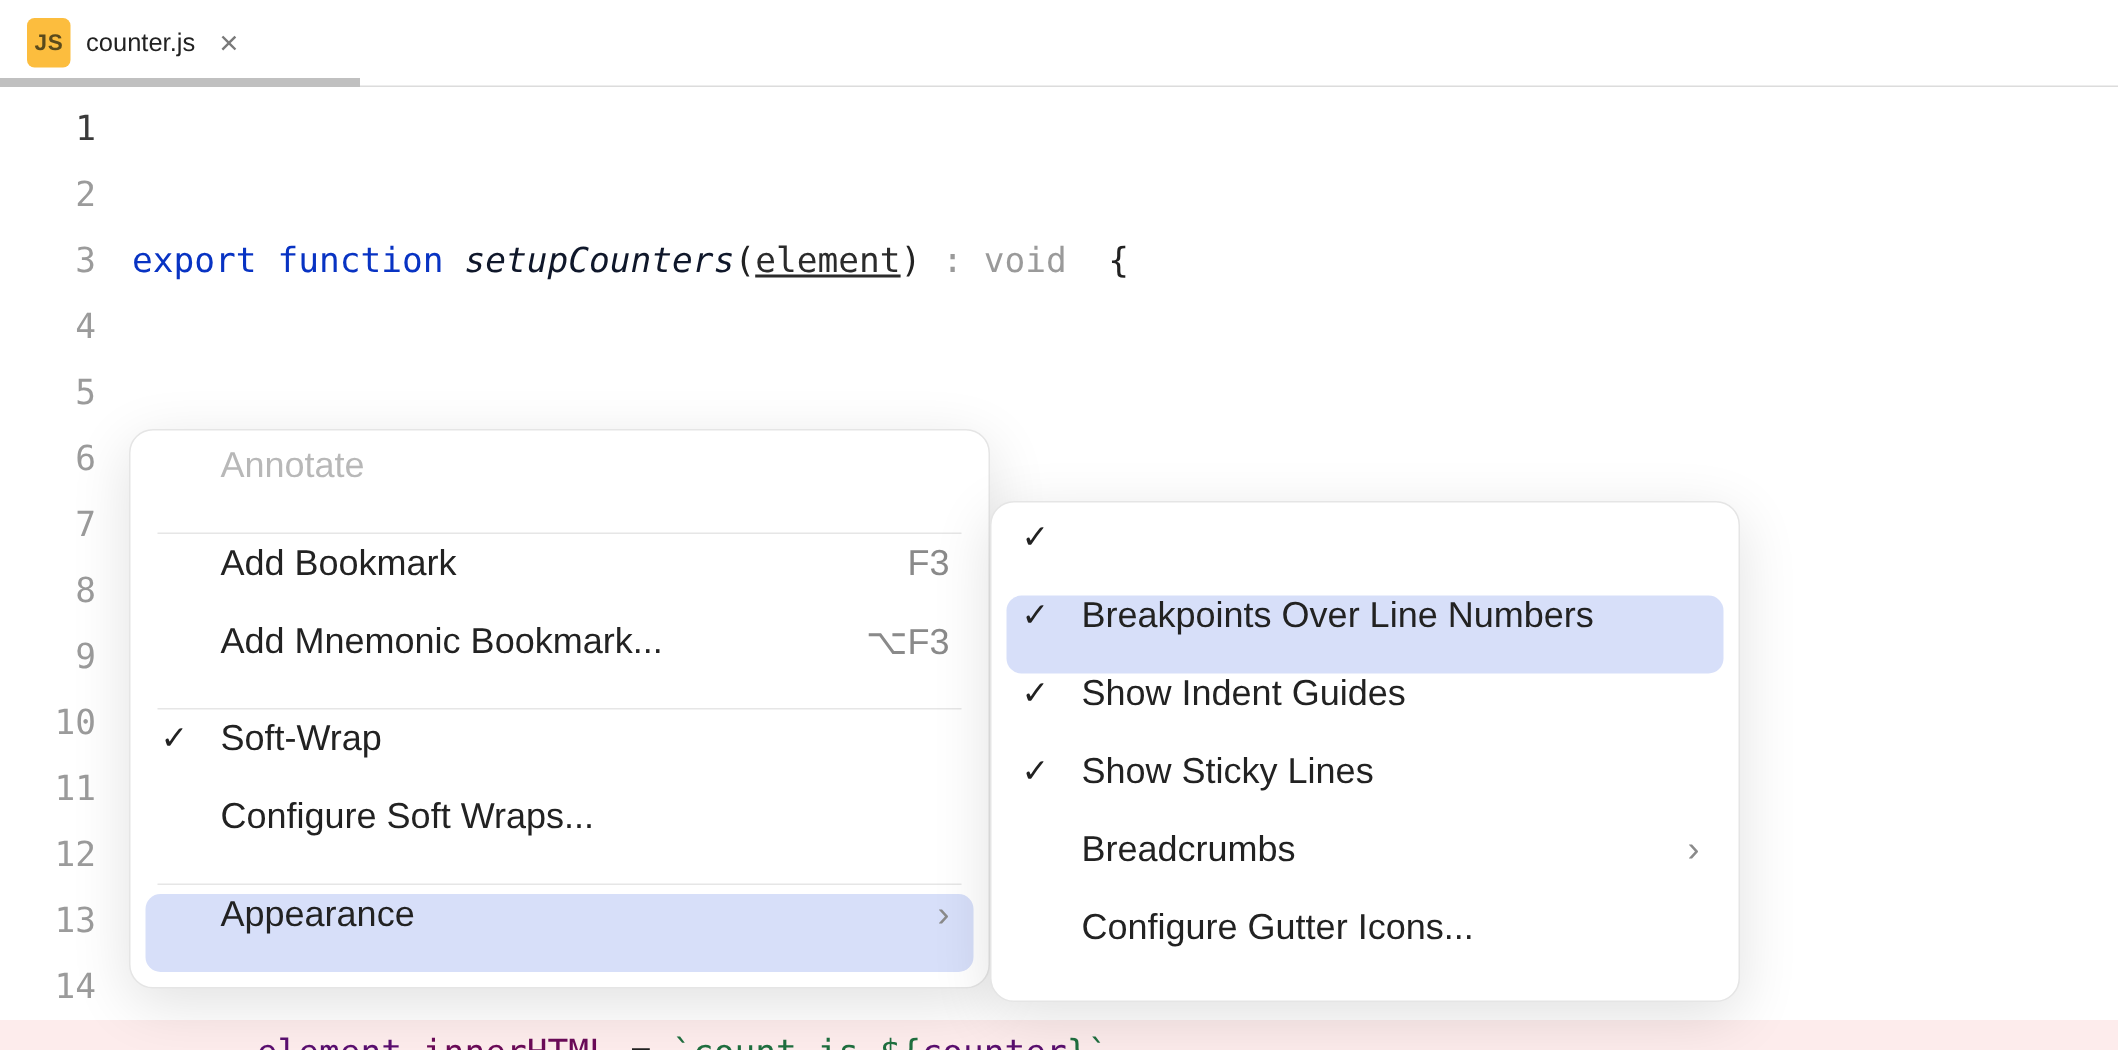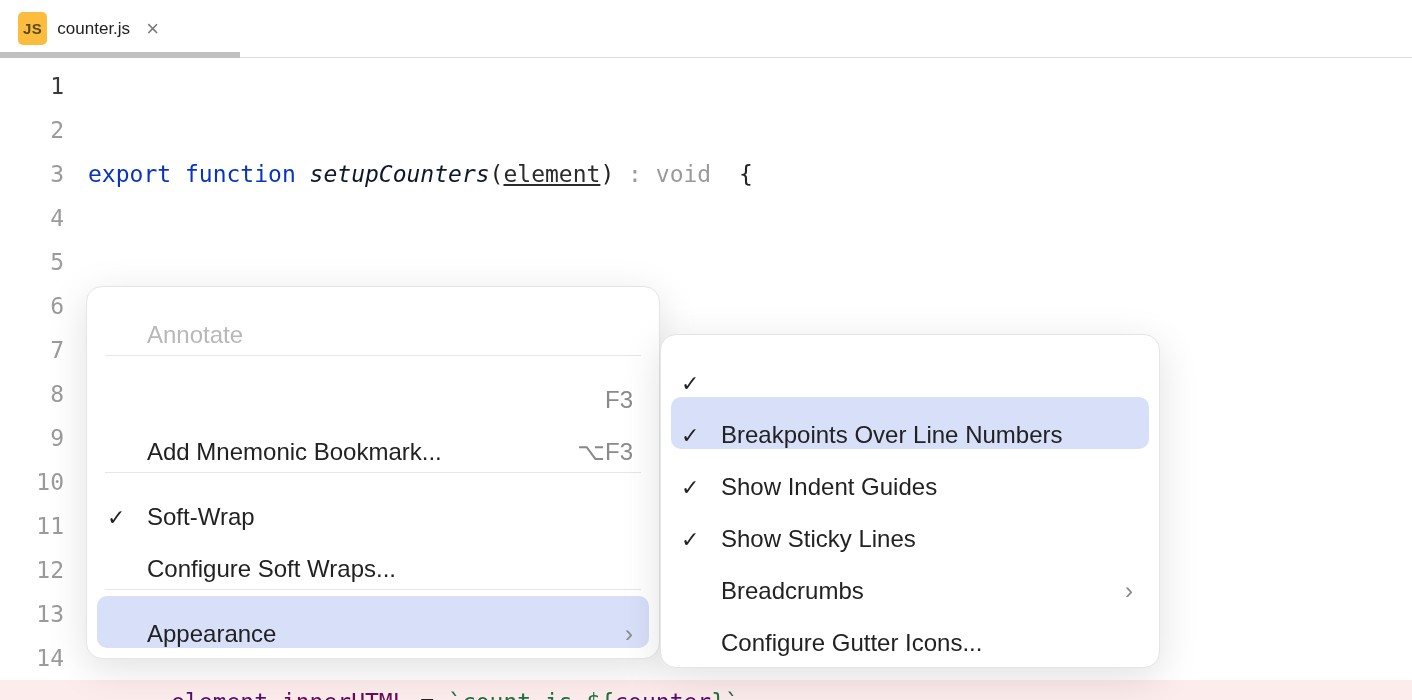--- a/index.html
+++ b/index.html
@@ -31,21 +31,21 @@
   .type-anno { color: #9a9a9a; }
   .ident-ref { color: #5a0f6f; }
   .ident-refu { color: #5a0f6f; text-decoration: underline; }
   .mem { color: #6b0b58; }
   .str { color: #1f6f3f; }
   .num { color: #1a45d6; }
   .pale { opacity: 0.55; }
 
   
   .menu { position: absolute; background: #fff; border: 1px solid #e5e5e5; border-radius: 16px; box-shadow: 0 10px 40px rgba(0,0,0,0.12); padding: 10px 0; font-family: -apple-system, "Segoe UI", Helvetica, Arial, sans-serif; font-size: 24px; color: #222; }
-  .menu .item { display: flex; align-items: flex-end; height: 52px; padding: 0 22px 0 60px; position: relative; cursor: default; }
+  .menu .item { display: flex; align-items: flex-start; height: 52px; padding: 0 22px 0 60px; position: relative; cursor: default; }
   .menu .item.disabled { color: #b8b8b8; }
   .menu .item .check { position: absolute; left: 20px; font-size: 22px; color: #222; }
   .menu .item .shortcut { position: absolute; right: 26px; color: #8a8a8a; }
   .menu .item .chevron { position: absolute; right: 26px; color: #8a8a8a; }
   .menu .item.hi { background: #d7dff9; border-radius: 10px; margin: 0 10px; padding-left: 50px; padding-right: 12px; }
   .menu .item.hi .check { left: 10px; }
   .menu .item.hi .chevron { right: 16px; }
   .menu hr { border: none; border-top: 1px solid #e6e6e6; margin: 6px 18px; }
 
   #menu1 { top: 286px; left: 86px; width: 574px; }
@@ -90,20 +90,21 @@
     
   </div>
 </div>
 
 <div id="menu1" class="menu">
   <div class="item disabled">
       <span>Annotate</span>
     </div>
   <hr>
   <div class="item">
+      <span>Add Bookmark</span>
       <span class="shortcut">F3</span>
     </div>
   <div class="item">
       <span>Add Mnemonic Bookmark...</span>
       <span class="shortcut">⌥F3</span>
     </div>
   <hr>
   <div class="item">
       <span class="check">✓</span>
       <span>Soft-Wrap</span>

